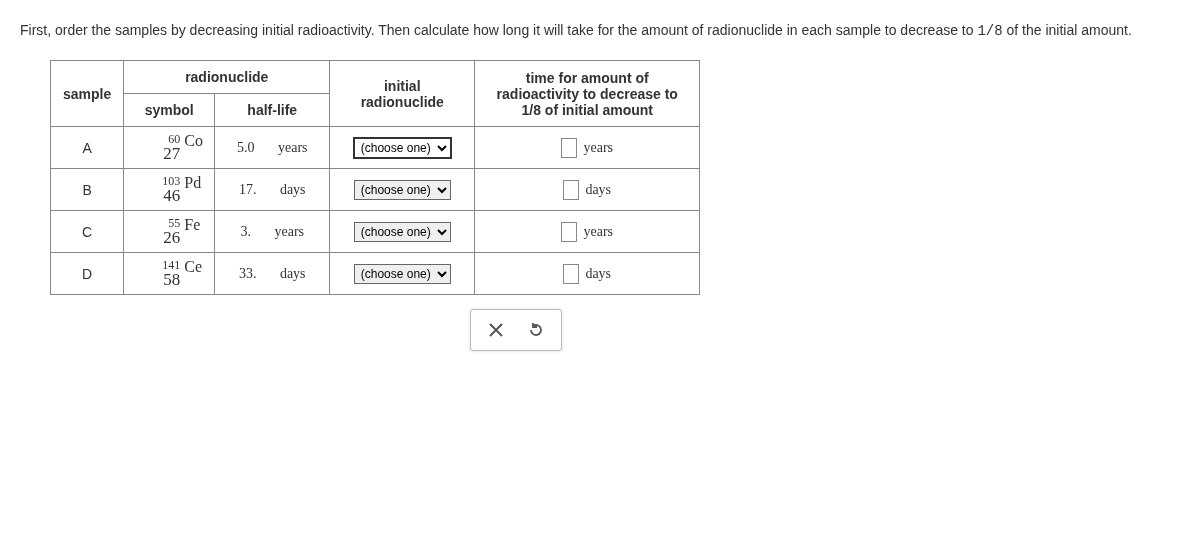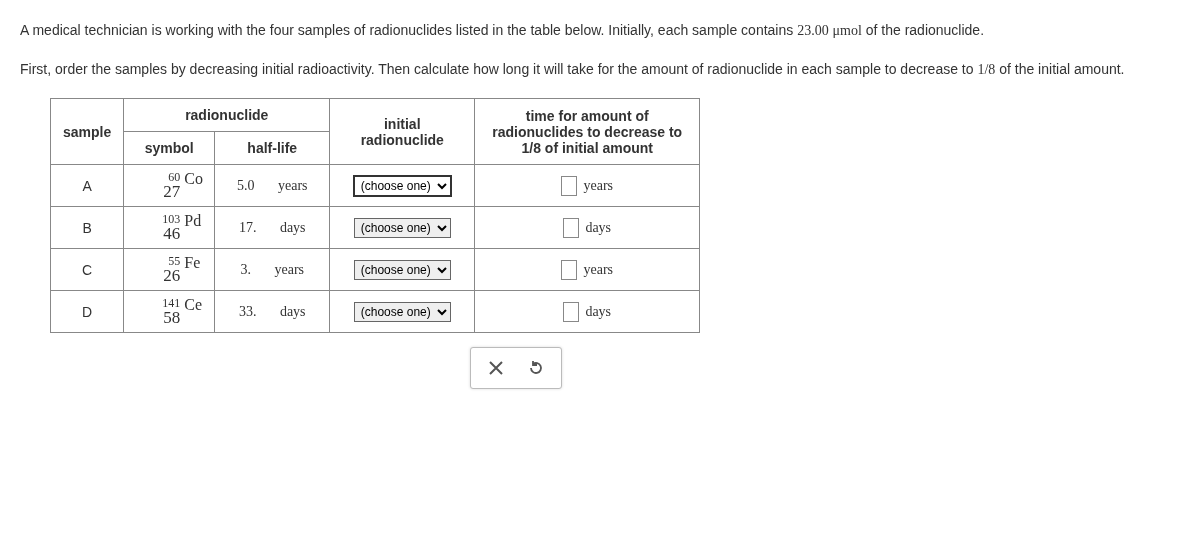--- a/index.html
+++ b/index.html
@@ -8,21 +8,21 @@
       color: #333;
       padding: 20px;
       margin: 0;
       background: #fff;
     }
     .intro p {
       margin: 0 0 18px 0;
       line-height: 1.5;
     }
     .mu { font-family: 'Times New Roman', serif; }
-    .frac { font-family: Liberation Serif, serif; }
+    .frac { font-family: Liberation Mono, monospace; }
     
     table {
       border-collapse: collapse;
       margin-left: 30px;
       margin-top: 10px;
     }
     th, td {
       border: 1px solid #888;
       padding: 8px 12px;
       text-align: center;
@@ -116,36 +116,33 @@
       font-size: 16px;
     }
   </style>
 </head>
 <body>
 
 
 
 <div class="intro">
   <p>
-    <span>A medical technician is working with the four samples of radionuclides listed in the table below. Initially, each sample contains </span><span class="mu">23.00</span> <span class="mu">μmol</span><span> of the radionuclide.</span>
-  </p>
-  <p>
     <span>First, order the samples by decreasing initial radioactivity. Then calculate how long it will take for the amount of radionuclide in each sample to decrease to </span><span class="frac">1/8</span><span> of the initial amount.</span>
   </p>
 </div>
 
 <table>
   <thead>
     <tr>
       <th rowspan="2">sample</th>
       <th colspan="2">radionuclide</th>
       <th rowspan="2">initial radionuclide</th>
       <th rowspan="2">
         <span>time for amount of</span><br>
-        <span>radionuclides to decrease to</span><br>
+        <span>radioactivity to decrease to</span><br>
         <span>1/8 of initial amount</span>
       </th>
     </tr>
     <tr>
       <th>symbol</th>
       <th>half-life</th>
     </tr>
   </thead>
   <tbody id="tbody">
       <tr>

